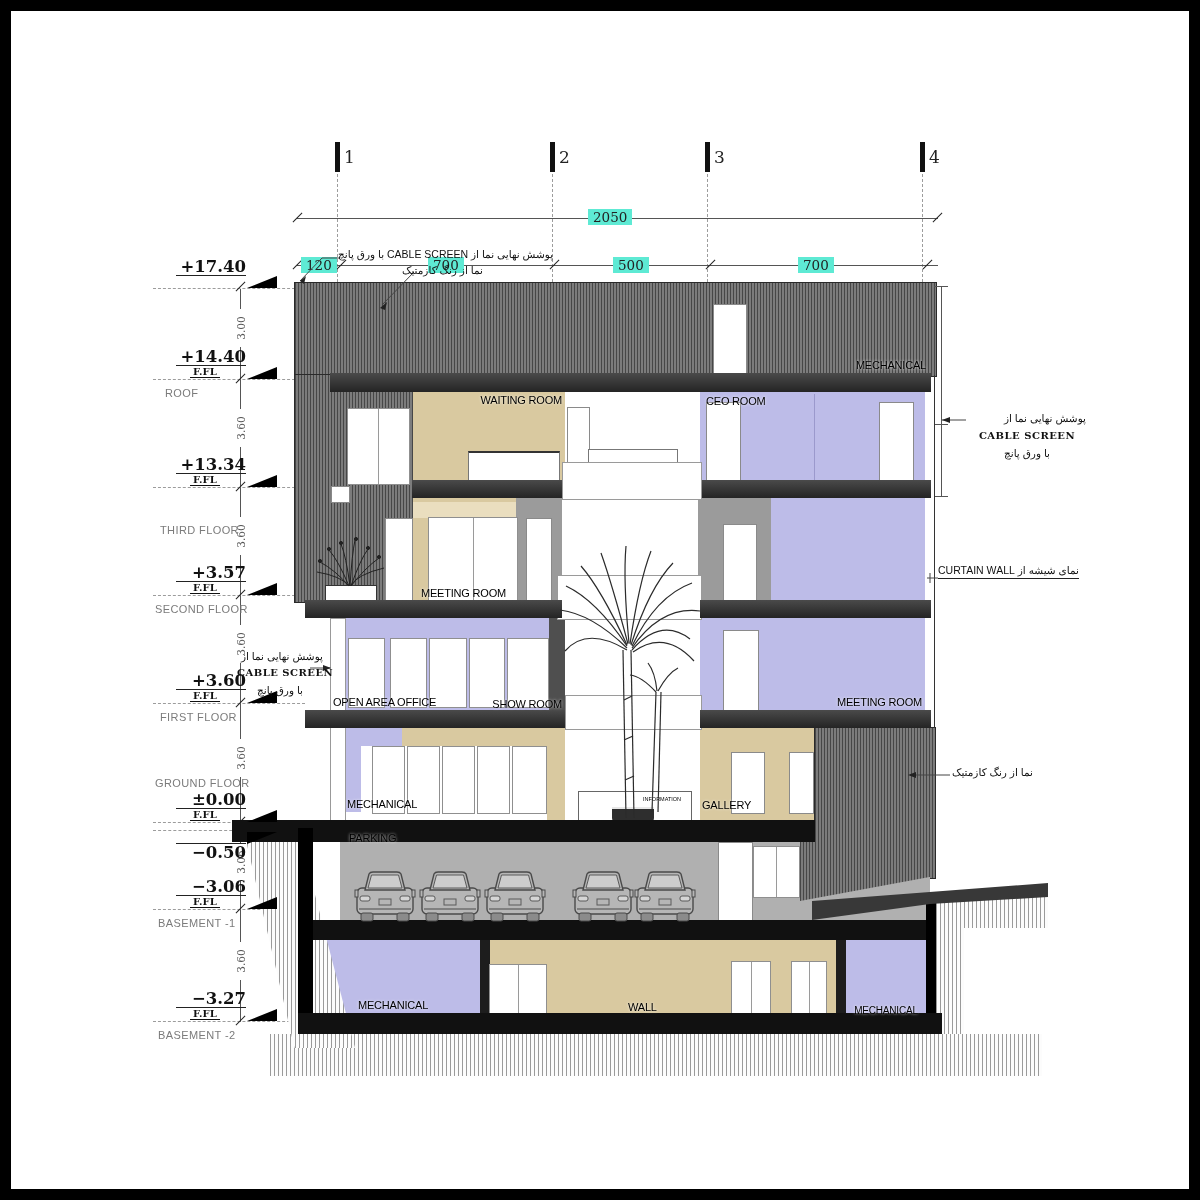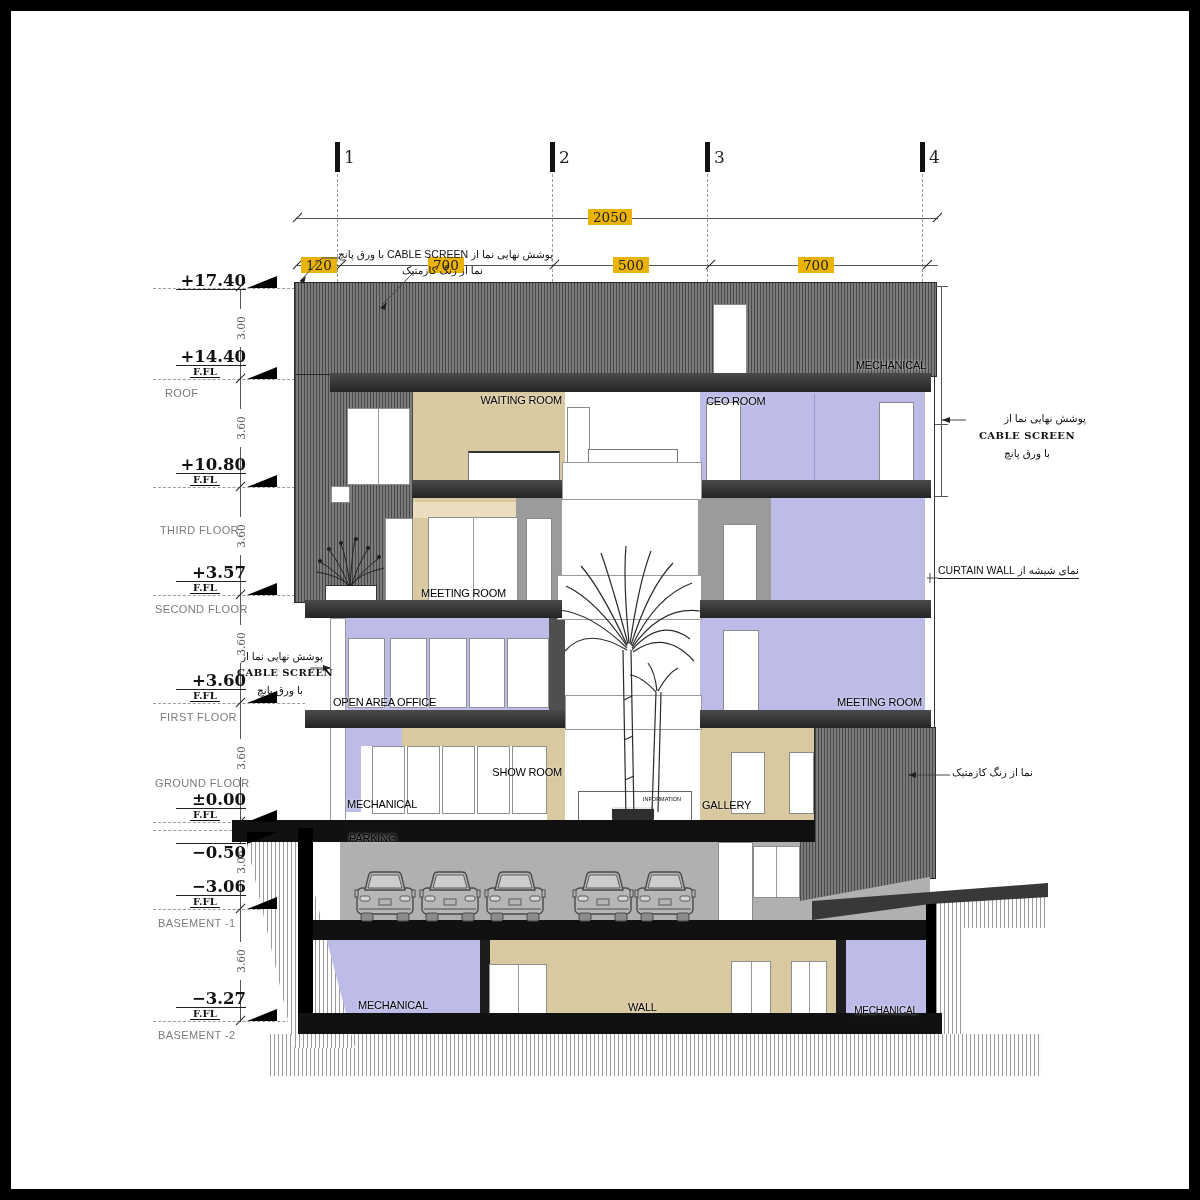--- a/index.html
+++ b/index.html
@@ -24,21 +24,21 @@
   .lvlval{position:absolute;font-family:"DejaVu Serif",serif;font-weight:bold;font-size:16.5px;color:#111;width:70px;text-align:right;border-bottom:1.3px solid #222;z-index:6;line-height:1.05}
   .ffl{position:absolute;font-family:"DejaVu Serif",serif;font-weight:bold;font-size:10px;color:#111;border-bottom:1.5px solid #111;z-index:6;padding:0 3px}
   .tri{position:absolute;width:30px;height:12px;background:#000;clip-path:polygon(0 100%,100% 0,100% 100%);z-index:6}
   .tri.up{clip-path:polygon(0 0,100% 0,0 100%)}
   .fname{position:absolute;font-size:11px;color:#7b7b7b;letter-spacing:.4px;z-index:6;white-space:nowrap}
   .dashH{position:absolute;border-top:1.6px dashed #9c9c9c;z-index:1}
   .dashV{position:absolute;border-left:1px dashed #9c9c9c;z-index:1}
   .dline{position:absolute;border-top:1px solid #555;z-index:1}
   .dlineV{position:absolute;border-left:1px solid #555;z-index:1}
   .tick{position:absolute;width:13px;border-top:1.8px solid #222;transform:rotate(-45deg);z-index:2}
-  .dimtxt{position:absolute;font-family:"DejaVu Serif",serif;font-size:13.5px;color:#222;background:#eab308;padding:0 5px;z-index:2;white-space:nowrap}
+  .dimtxt{position:absolute;font-family:"DejaVu Serif",serif;font-size:13.5px;color:#222;background:#5eead4;padding:0 5px;z-index:2;white-space:nowrap}
   .dimv{position:absolute;font-family:"DejaVu Serif",serif;font-size:10.5px;color:#555;transform:rotate(-90deg);width:38px;text-align:center;background:#fff;z-index:2}
   .gbar{position:absolute;width:5px;height:30px;background:#111;z-index:2}
   .gnum{position:absolute;font-family:"DejaVu Serif",serif;font-size:17px;color:#222;z-index:2}
   .anno{position:absolute;font-size:10.5px;color:#111;direction:rtl;z-index:6;white-space:nowrap}
   .anno .lat,.lat{font-family:"DejaVu Serif",serif;font-weight:bold;font-size:10px;letter-spacing:.5px;direction:ltr;unicode-bidi:embed}
   .edge{position:absolute;border-left:1.6px solid #333;z-index:3}
   .outl{position:absolute;background:#fff;border:1px solid #777;z-index:2}
   svg.ovl{position:absolute;left:0;top:0;z-index:3;pointer-events:none}
 </style>
 </head>
@@ -86,31 +86,31 @@
   <div class="tick" style="left:234px;top:908px"></div>
   <div class="tick" style="left:234px;top:1020px"></div>
   <div class="dimv" style="left:222px;top:322px">3.00</div>
   <div class="dimv" style="left:222px;top:422px">3.60</div>
   <div class="dimv" style="left:222px;top:530px">3.60</div>
   <div class="dimv" style="left:222px;top:638px">3.60</div>
   <div class="dimv" style="left:222px;top:752px">3.60</div>
   <div class="dimv" style="left:222px;top:856px">3.06</div>
   <div class="dimv" style="left:222px;top:955px">3.60</div>
 
-  <div class="lvlval" style="left:176px;top:272px">+17.40</div>
+  <div class="lvlval" style="left:176px;top:258px">+17.40</div>
   <div class="tri" style="left:247px;top:276px"></div>
   <div class="dashH" style="left:153px;top:288px;width:152px"></div>
 
   <div class="lvlval" style="left:176px;top:348px">+14.40</div>
   <div class="ffl" style="left:190px;top:366px">F.FL</div>
   <div class="tri" style="left:247px;top:367px"></div>
   <div class="dashH" style="left:153px;top:379px;width:152px"></div>
   <div class="fname" style="left:165px;top:387px">ROOF</div>
 
-  <div class="lvlval" style="left:176px;top:456px">+10.80</div>
+  <div class="lvlval" style="left:176px;top:456px">+13.34</div>
   <div class="ffl" style="left:190px;top:474px">F.FL</div>
   <div class="tri" style="left:247px;top:475px"></div>
   <div class="dashH" style="left:153px;top:487px;width:152px"></div>
   <div class="fname" style="left:160px;top:524px">THIRD FLOOR</div>
 
   <div class="lvlval" style="left:176px;top:564px">+3.57</div>
   <div class="ffl" style="left:190px;top:582px">F.FL</div>
   <div class="tri" style="left:247px;top:583px"></div>
   <div class="dashH" style="left:153px;top:595px;width:152px"></div>
   <div class="fname" style="left:155px;top:603px">SECOND FLOOR</div>
@@ -273,21 +273,21 @@
   <div class="dline" style="left:934px;top:286px;width:14px"></div>
   <div class="dline" style="left:934px;top:424px;width:14px"></div>
   <div class="dline" style="left:934px;top:496px;width:14px"></div>
 
   <div class="lbl" style="left:826px;top:359px;width:100px;text-align:right">MECHANICAL</div>
   <div class="lbl" style="left:450px;top:394px;width:112px;text-align:right">WAITING ROOM</div>
   <div class="lbl" style="left:706px;top:395px">CEO ROOM</div>
   <div class="lbl" style="left:421px;top:587px">MEETING ROOM</div>
   <div class="lbl" style="left:333px;top:696px">OPEN AREA OFFICE</div>
   <div class="lbl" style="left:820px;top:696px;width:102px;text-align:right">MEETING ROOM</div>
-  <div class="lbl" style="left:450px;top:766px;width:112px;text-align:right">SHOW ROOM</div>
+  <div class="lbl" style="left:450px;top:698px;width:112px;text-align:right">SHOW ROOM</div>
   <div class="lbl" style="left:347px;top:798px">MECHANICAL</div>
   <div class="lbl" style="left:643px;top:796px;font-size:5.5px;letter-spacing:0">INFORMATION</div>
   <div class="lbl" style="left:702px;top:799px">GALLERY</div>
   <div class="lbl" style="left:349px;top:832px">PARKING</div>
   <div class="lbl" style="left:358px;top:999px">MECHANICAL</div>
   <div class="lbl" style="left:628px;top:1001px">WALL</div>
   <div class="lbl" style="left:845px;top:1005px;width:82px;text-align:center;font-size:10px">MECHANICAL</div>
 
   <div class="anno" style="left:338px;top:248px">پوشش نهایی نما از CABLE SCREEN با ورق پانچ</div>
   <div class="anno" style="left:402px;top:264px">نما از رنگ کازمتیک</div>

